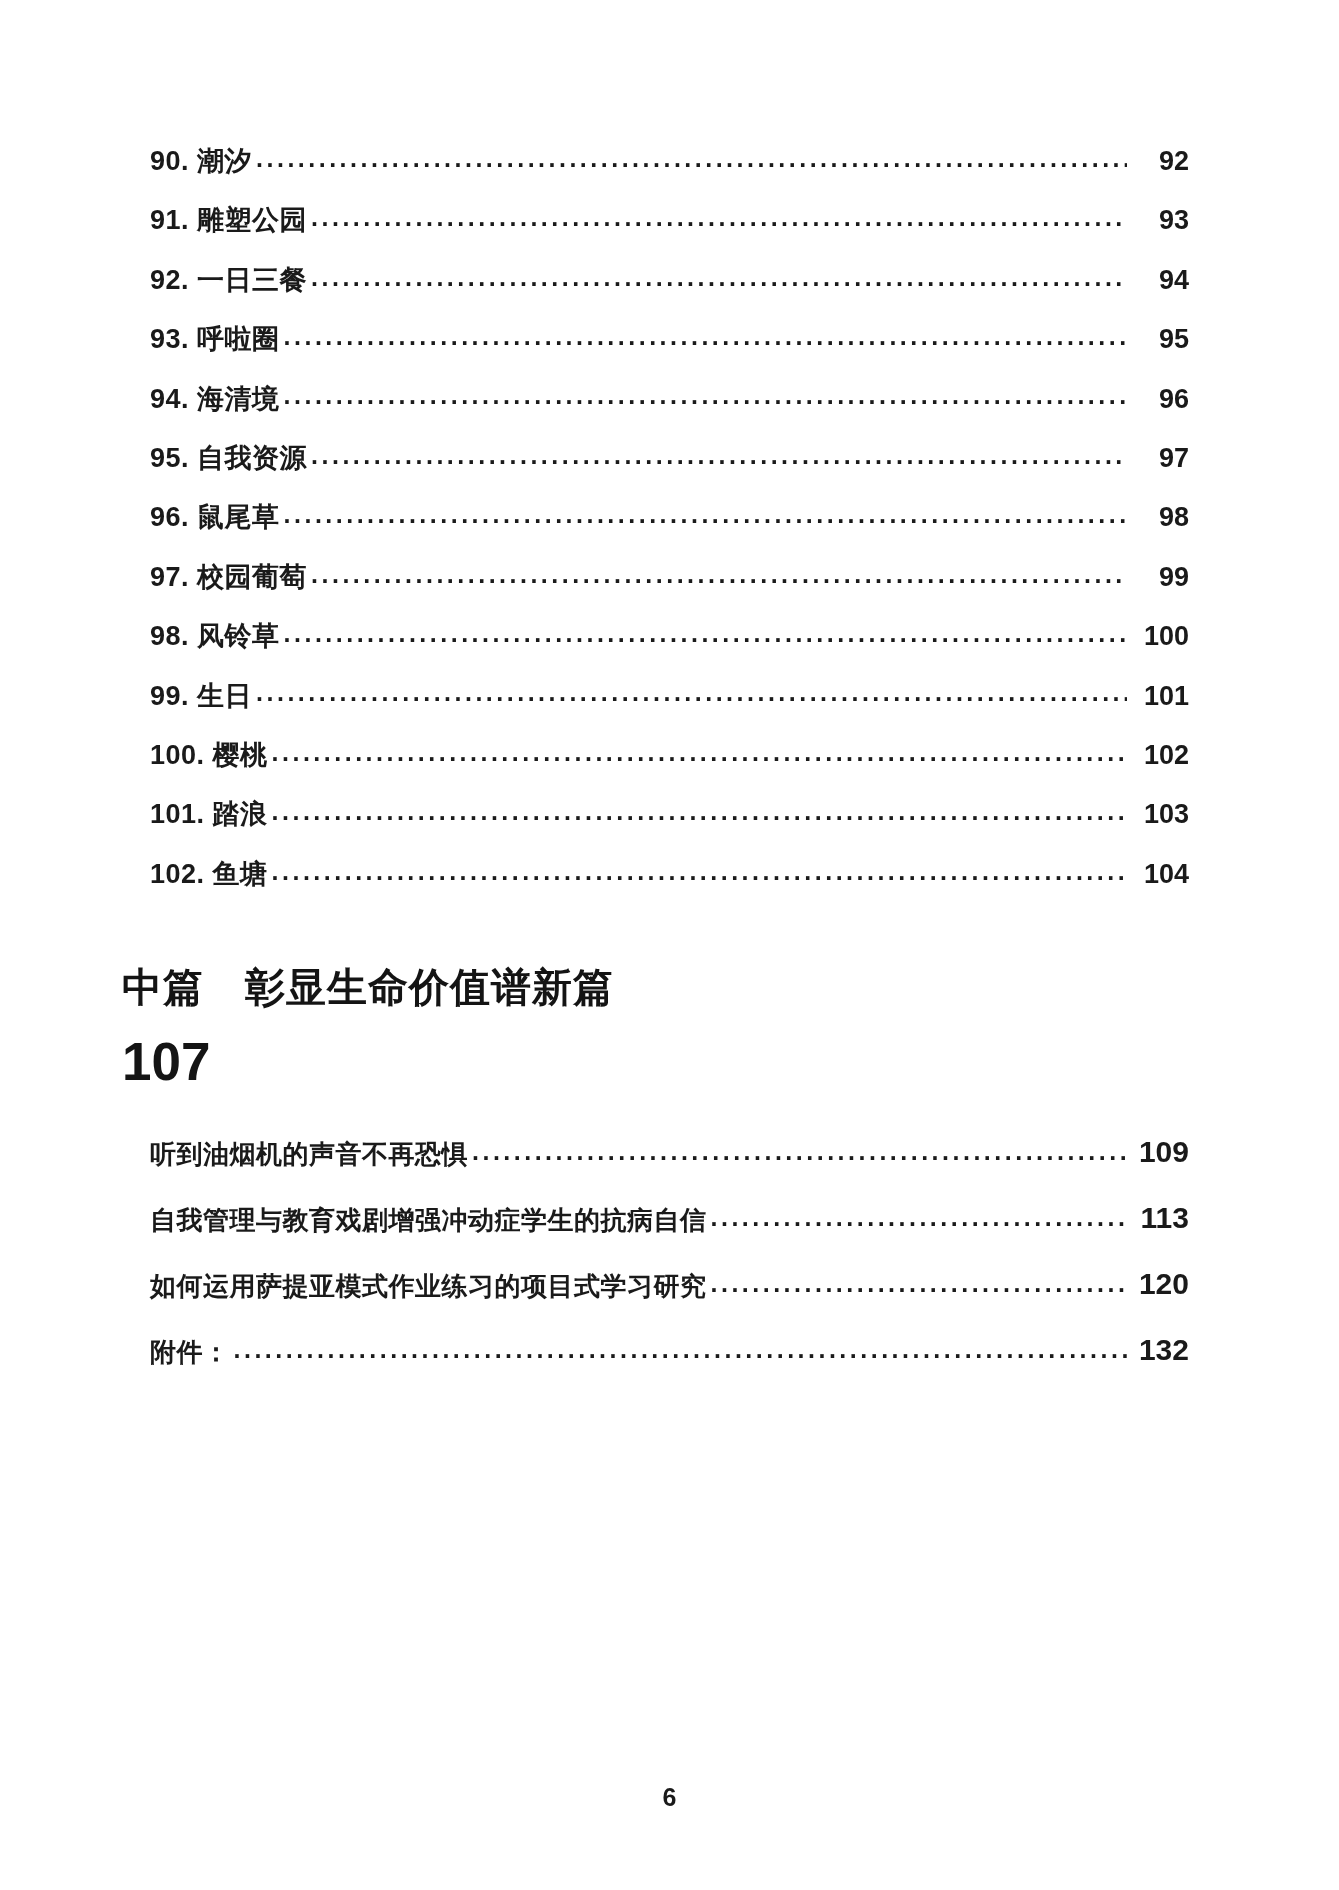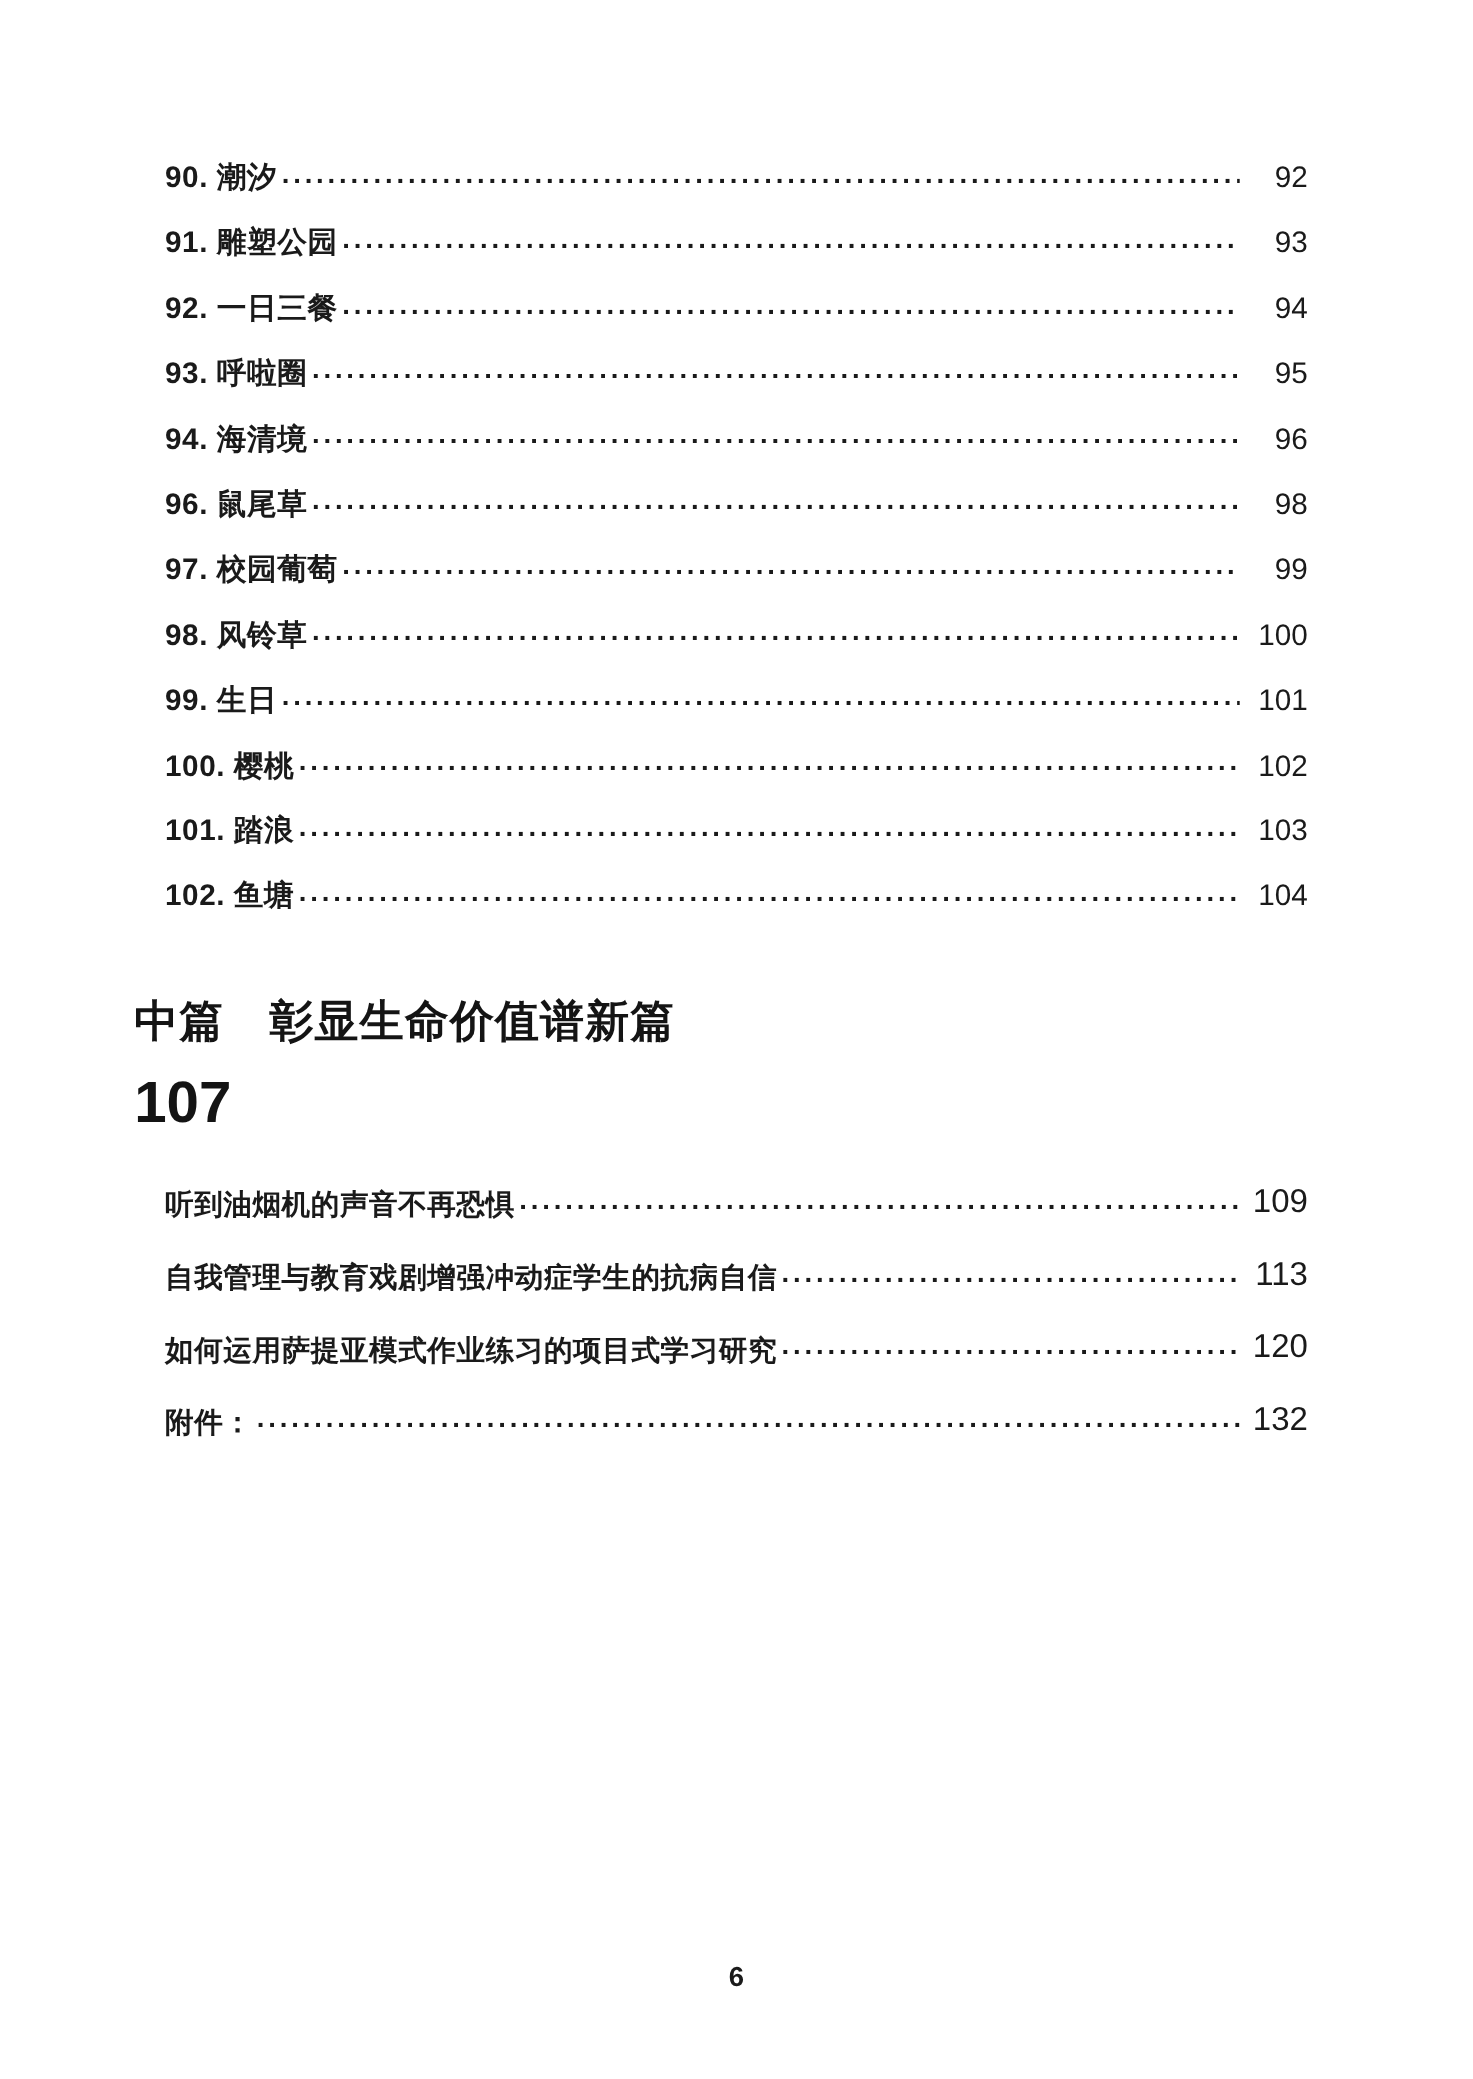--- a/index.html
+++ b/index.html
@@ -56,21 +56,21 @@
     right: 0;
     bottom: 0.18em;
     font-size: 25px;
     font-weight: bold;
     letter-spacing: 3.5px;
     color: #1a1a1a;
     white-space: nowrap;
     overflow: hidden;
   }
   .toc-entry .pageno {
-    font-weight: normal;
+    font-weight: bold;
     font-size: 27px;
     white-space: nowrap;
     color: #1a1a1a;
     min-width: 58px;
     text-align: right;
   }
 
   
   .section-entry {
     display: flex;
@@ -169,20 +169,25 @@
         <span class="leader"></span>
         <span class="pageno">95</span>
       </div>
 
       <div class="toc-entry">
         <span class="title">94. 海清境</span>
         <span class="leader"></span>
         <span class="pageno">96</span>
       </div>
 
+      <div class="toc-entry">
+        <span class="title">95. 自我资源</span>
+        <span class="leader"></span>
+        <span class="pageno">97</span>
+      </div>
 
       <div class="toc-entry">
         <span class="title">96. 鼠尾草</span>
         <span class="leader"></span>
         <span class="pageno">98</span>
       </div>
 
       <div class="toc-entry">
         <span class="title">97. 校园葡萄</span>
         <span class="leader"></span>

